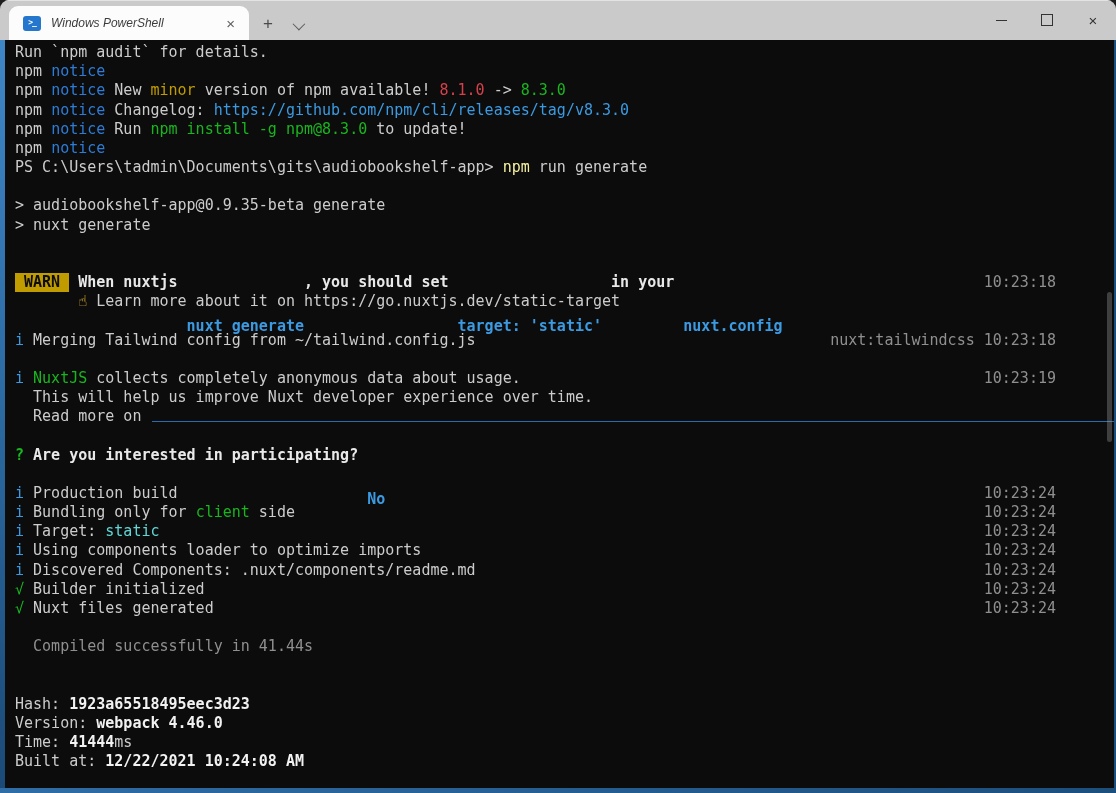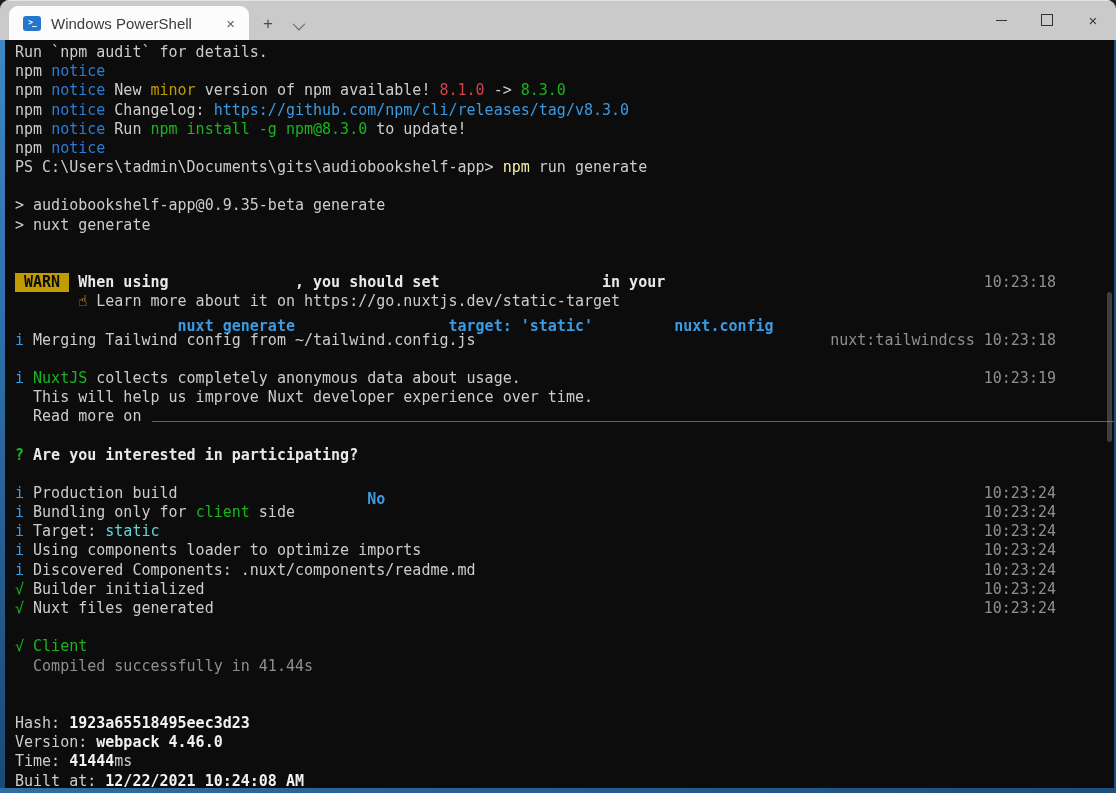--- a/index.html
+++ b/index.html
@@ -4,21 +4,21 @@
 <style>
   html,body{margin:0;padding:0;background:#1e1e1e;}
   body{width:1116px;height:793px;overflow:hidden;font-family:"Liberation Sans",sans-serif;}
   .app{width:1116px;height:793px;display:flex;flex-direction:column;border-radius:9px 9px 0 0;overflow:hidden;background:var(--bg,#0c0c0c);}
 
   
   .tabbar{height:40px;flex:0 0 40px;background:var(--tabbar,#cacaca);display:flex;align-items:flex-end;padding-left:9px;box-sizing:border-box;border-top:1px solid #e3e3e3;}
   .tab{width:240px;height:34px;background:var(--tab,#fcfcfc);border-radius:9px 9px 0 0;display:flex;align-items:center;box-sizing:border-box;padding:0 8px 0 14px;}
   .ps-icon{width:18px;height:15px;background:#2577cd;border-radius:3px;display:flex;align-items:center;justify-content:center;margin-right:10px;flex:0 0 18px;}
   .ps-glyph{color:#fff;font-family:"DejaVu Sans Mono",monospace;font-size:8px;font-weight:bold;line-height:1;letter-spacing:-1px;}
-  .tab-title{flex:1;font-size:15px;color:#3c3c3c;white-space:nowrap;overflow:hidden;}
+  .tab-title{flex:1;font-size:12px;color:#3c3c3c;white-space:nowrap;overflow:hidden;font-style:italic;}
   .tab-close{color:#5f5f5f;font-size:15px;line-height:1;padding:2px 6px;cursor:default;}
   .newtab{color:#4a4a4a;font-size:17px;line-height:1;padding:0 12px 8px 14px;}
   .dd{padding:0 10px 10px 8px;display:flex;align-items:flex-end;}
   .chev{width:8px;height:8px;border-right:1.4px solid #5a5a5a;border-bottom:1.4px solid #5a5a5a;transform:rotate(45deg) translateY(-2px);}
   .spacer{flex:1;}
   .winbtn{width:46px;height:38px;align-self:flex-start;display:flex;align-items:center;justify-content:center;color:#333;font-size:13px;}
   .min-glyph{width:11px;height:0;border-top:1.4px solid #333;display:block;}
   .max-glyph{width:10px;height:10px;border:1.3px solid #333;display:block;}
   .close-glyph-text{font-size:15px;line-height:1;color:#333;}
 
@@ -89,40 +89,39 @@
         <div class="line"><span class="seg c-fg">npm </span><span class="seg c-blue">notice</span><span class="seg c-fg"> New </span><span class="seg c-yellow">minor</span><span class="seg c-fg"> version of npm available! </span><span class="seg c-red">8.1.0</span><span class="seg c-fg"> -&gt; </span><span class="seg c-green">8.3.0</span></div>
         <div class="line"><span class="seg c-fg">npm </span><span class="seg c-blue">notice</span><span class="seg c-fg"> Changelog: </span><span class="seg c-lblue">https://github.com/npm/cli/releases/tag/v8.3.0</span></div>
         <div class="line"><span class="seg c-fg">npm </span><span class="seg c-blue">notice</span><span class="seg c-fg"> Run </span><span class="seg c-green">npm install -g npm@8.3.0</span><span class="seg c-fg"> to update!</span></div>
         <div class="line"><span class="seg c-fg">npm </span><span class="seg c-blue">notice</span></div>
         <div class="line"><span class="seg c-fg">PS C:\Users\tadmin\Documents\gits\audiobookshelf-app&gt; </span><span class="seg c-pyellow">npm</span><span class="seg c-fg"> run generate</span></div>
         <div class="line"></div>
         <div class="line"><span class="seg c-fg">&gt; audiobookshelf-app@0.9.35-beta generate</span></div>
         <div class="line"><span class="seg c-fg">&gt; nuxt generate</span></div>
         <div class="line"></div>
         <div class="line"></div>
-        <div class="line"><span class="seg c-warn"> WARN </span><span class="seg c-bfg"> When using </span><span class="seg c-lblueb">nuxt generate</span><span class="seg c-bfg">, you should set </span><span class="seg c-lblueb">target: 'static'</span><span class="seg c-bfg"> in your </span><span class="seg c-lblueb">nuxt.config</span><span class="seg c-dim right">10:23:18</span></div>
+        <div class="line"><span class="seg c-warn"> WARN </span><span class="seg c-bfg"> When nuxtjs </span><span class="seg c-lblueb">nuxt generate</span><span class="seg c-bfg">, you should set </span><span class="seg c-lblueb">target: 'static'</span><span class="seg c-bfg"> in your </span><span class="seg c-lblueb">nuxt.config</span><span class="seg c-dim right">10:23:18</span></div>
         <div class="line"><span class="seg c-fg">       </span><span class="seg c-hand">☝</span><span class="seg c-fg"> Learn more about it on https://go.nuxtjs.dev/static-target</span></div>
         <div class="line"></div>
         <div class="line"><span class="seg c-lblue">i</span><span class="seg c-fg"> Merging Tailwind config from ~/tailwind.config.js</span><span class="seg c-dim right">nuxt:tailwindcss 10:23:18</span></div>
         <div class="line"></div>
         <div class="line"><span class="seg c-lblue">i</span><span class="seg c-fg"> </span><span class="seg c-green">NuxtJS</span><span class="seg c-fg"> collects completely anonymous data about usage.</span><span class="seg c-dim right">10:23:19</span></div>
         <div class="line"><span class="seg c-fg">  This will help us improve Nuxt developer experience over time.</span></div>
         <div class="line"><span class="seg c-fg">  Read more on </span><span class="fill"></span></div>
         <div class="line"></div>
         <div class="line"><span class="seg c-greenb">?</span><span class="seg c-bfg"> Are you interested in participating? </span><span class="seg c-lblueb">No</span></div>
         <div class="line"></div>
         <div class="line"><span class="seg c-lblue">i</span><span class="seg c-fg"> Production build</span><span class="seg c-dim right">10:23:24</span></div>
         <div class="line"><span class="seg c-lblue">i</span><span class="seg c-fg"> Bundling only for </span><span class="seg c-green">client</span><span class="seg c-fg"> side</span><span class="seg c-dim right">10:23:24</span></div>
         <div class="line"><span class="seg c-lblue">i</span><span class="seg c-fg"> Target: </span><span class="seg c-cyan">static</span><span class="seg c-dim right">10:23:24</span></div>
         <div class="line"><span class="seg c-lblue">i</span><span class="seg c-fg"> Using components loader to optimize imports</span><span class="seg c-dim right">10:23:24</span></div>
         <div class="line"><span class="seg c-lblue">i</span><span class="seg c-fg"> Discovered Components: .nuxt/components/readme.md</span><span class="seg c-dim right">10:23:24</span></div>
         <div class="line"><span class="seg c-green">√</span><span class="seg c-fg"> Builder initialized</span><span class="seg c-dim right">10:23:24</span></div>
         <div class="line"><span class="seg c-green">√</span><span class="seg c-fg"> Nuxt files generated</span><span class="seg c-dim right">10:23:24</span></div>
         <div class="line"></div>
-        <div class="line"><span class="seg c-green">√ Client</span></div>
         <div class="line"><span class="seg c-dim">  Compiled successfully in 41.44s</span></div>
         <div class="line"></div>
         <div class="line"></div>
         <div class="line"><span class="seg c-fg">Hash: </span><span class="seg c-bright">1923a65518495eec3d23</span></div>
         <div class="line"><span class="seg c-fg">Version: </span><span class="seg c-bright">webpack 4.46.0</span></div>
         <div class="line"><span class="seg c-fg">Time: </span><span class="seg c-bright">41444</span><span class="seg c-fg">ms</span></div>
         <div class="line"><span class="seg c-fg">Built at: </span><span class="seg c-bright">12/22/2021 10:24:08 AM</span></div>
       </div>
     <div class="edge-right"></div>
   </div>

